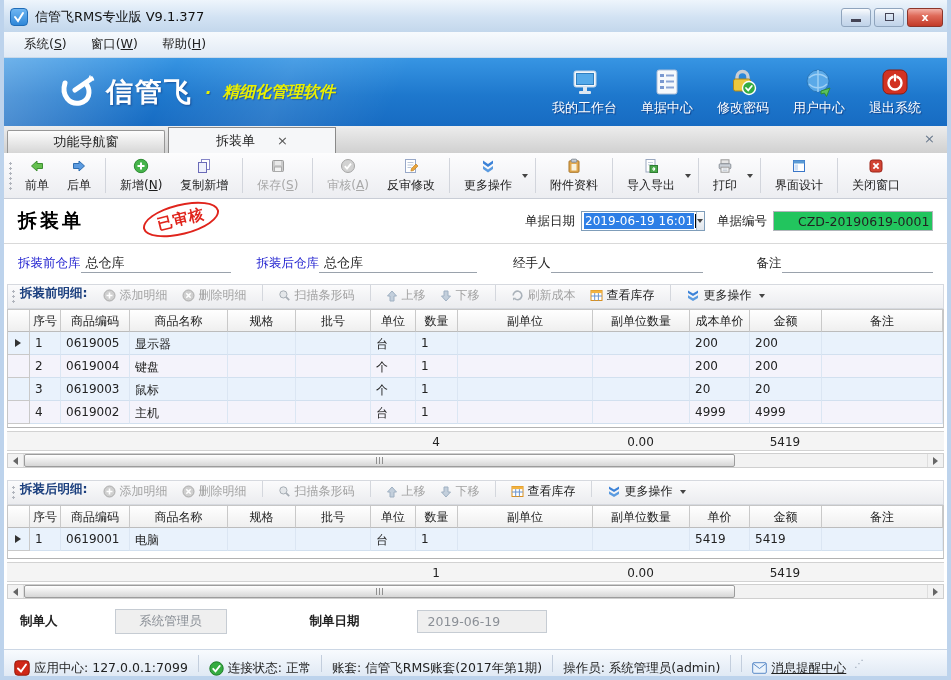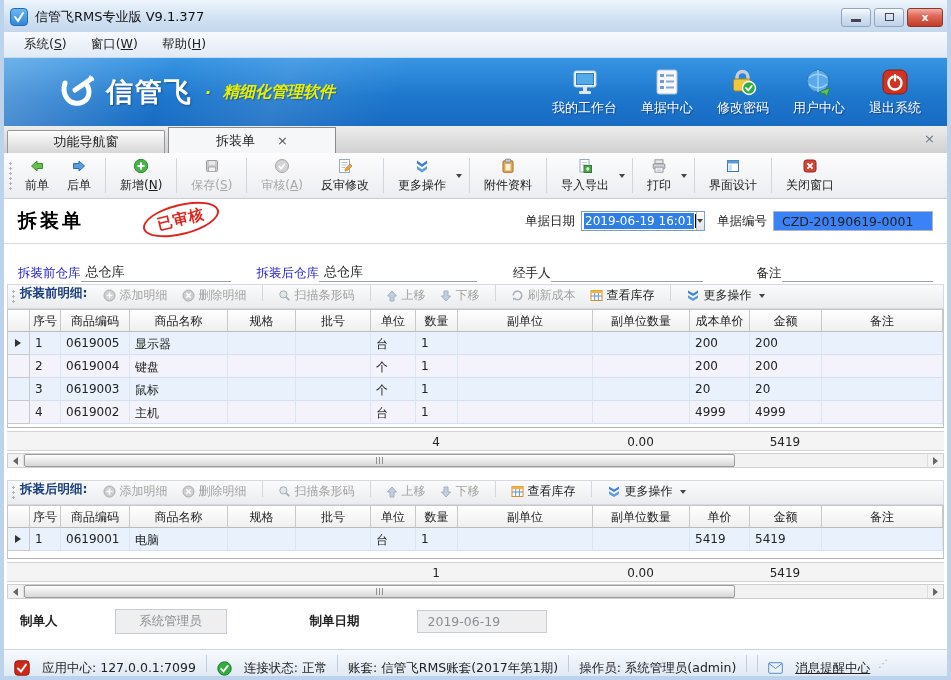--- a/index.html
+++ b/index.html
@@ -62,23 +62,23 @@
   .form-head { height:45px; display:flex; align-items:center; padding:0 14px; border-bottom:1px solid #d9d9d9; position:relative; }
   .form-title { font-size:19px; font-weight:bold; letter-spacing:3px; color:#000; }
   .stamp { position:absolute; left:138px; top:5px; transform:rotate(-14deg); color:#e0241c; border:2px solid #e0241c;
     border-radius:50%; padding:4px 13px; font-size:15px; font-weight:bold; letter-spacing:1px; background:rgba(255,255,255,.2); }
   .head-fields { margin-left:auto; display:flex; align-items:center; gap:6px; }
   .hf-label { font-size:12.5px; margin-left:6px; }
   .date-box { width:124px; height:20px; border:1px solid #7f9db9; background:#fff; display:flex; align-items:center; padding-left:2px; }
   .date-sel { background:#2e7fe6; color:#fff; font-size:12px; padding:1px 1px; white-space:nowrap; }
   .date-caret-line { width:1px; height:14px; background:#000; margin-left:1px; }
   .date-drop { width:16px; height:18px; margin-left:auto; border-left:1px solid #aebfd0; background:linear-gradient(#fdfdfd,#dfe5ec); display:flex; align-items:center; justify-content:center; }
-  .docno-box { width:160px; height:20px; border:1px solid #b2b6bb; background:#3b82f6; display:flex; align-items:center; padding-left:8px; font-size:12.5px; }
-
-  .fields-row { height:38px; display:flex; align-items:flex-end; padding:0 14px; }
+  .docno-box { width:160px; height:20px; border:1px solid #b2b6bb; background:#22c55e; display:flex; align-items:center; padding-left:24px; font-size:12.5px; }
+
+  .fields-row { height:38px; display:flex; align-items:center; padding:0 14px; }
   .flabel { font-size:12.5px; white-space:nowrap; }
   .flabel.blue { color:#1d1dcf; }
   .fvalue { border-bottom:1px solid #9aa2ac; padding:0 5px 3px 5px; font-size:13px; height:19px; white-space:nowrap; }
 
   
   .section-bar { height:25px; margin:2px 3px 0 3px; background:linear-gradient(#fbfbfc,#ebecef); border:1px solid #d6d9df;
     display:flex; align-items:flex-start; padding:0 8px 0 12px; gap:8px; position:relative; }
   .section-bar::before { content:""; position:absolute; left:4px; top:4px; bottom:4px; width:3px;
     background-image:radial-gradient(circle,#b0b4bc 1px,transparent 1.2px); background-size:3px 5px; background-repeat:repeat-y; }
   .section-title { color:#1b3f7e; font-weight:bold; font-size:12.5px; margin-right:4px; }
@@ -116,21 +116,21 @@
   
   .footer-row { height:34px; display:flex; align-items:center; padding:0 16px; margin-top:5px;gap:43px; }
   .ro-box { background:#efefef; border:1px solid #cicfd6; border:1px solid #c6ccd3; color:#8a8f96; padding:3px 10px; font-size:12.5px; }
 
   .spacer { flex:1; }
 
   
   .statusbar { height:27px; background:linear-gradient(#f8fbfe,#e0e9f4); border-top:1px solid #ccd7e5;
     display:flex; align-items:center; padding:0 10px; font-size:12.5px; }
   .sb-sep { width:1px; height:17px; background:#c3cedd; margin:0 10px; }
-  .sb-item { display:flex; align-items:center; gap:12px; white-space:nowrap;margin-top:10px; }
+  .sb-item { display:flex; align-items:center; gap:4px; white-space:nowrap;margin-top:10px; }
   .sb-link { text-decoration:underline; cursor:pointer; }
   .sb-grip { margin-left:8px; color:#9aa6b6; font-size:10px; letter-spacing:1px; }
 
   svg { display:block; }
 </style>
 </head>
 <body>
 
 <div class="window">
 
@@ -269,20 +269,31 @@
     <div class="tsep"></div>
     <div class="tbtn">
         <div class="tbtn-inner">
       <span>
             <svg width="16" height="16" viewBox="0 0 16 16">
               <circle cx="8" cy="8" r="6.7" fill="#46b44b" stroke="#2e8b33"></circle>
               <path d="M8 4.5v7 M4.5 8h7" stroke="#fff" stroke-width="2"></path>
             </svg>
           </span>
       <span>新增(<u>N</u>)</span>
+        </div>
+      </div>
+    <div class="tbtn">
+        <div class="tbtn-inner">
+      <span>
+            <svg width="16" height="16" viewBox="0 0 16 16">
+              <rect x="5.5" y="1.5" width="8" height="10" fill="#fff" stroke="#8585c8"></rect>
+              <rect x="2.5" y="4.5" width="8" height="10" fill="#eef0fb" stroke="#6a6ab8"></rect>
+            </svg>
+          </span>
+      <span>复制新增</span>
         </div>
       </div>
     <div class="tsep"></div>
     <div class="tbtn disabled">
         <div class="tbtn-inner">
       <span>
             <svg width="16" height="16" viewBox="0 0 16 16">
               <rect x="2.5" y="2.5" width="11" height="11" rx="1" fill="#cbcbcb" stroke="#9c9c9c"></rect>
               <rect x="5" y="3" width="6" height="4" fill="#e9e9e9"></rect>
               <rect x="4.5" y="9" width="7" height="4.5" fill="#f2f2f2" stroke="#ababab"></rect>

